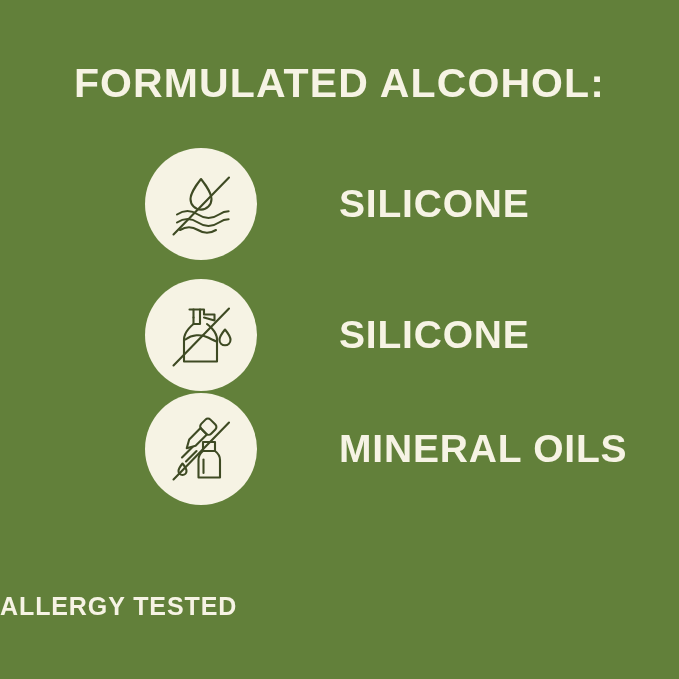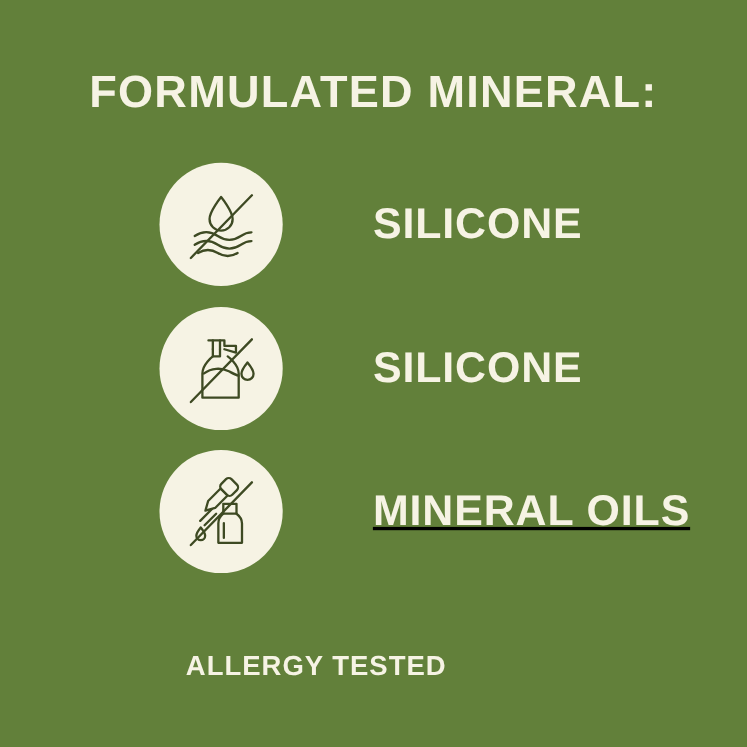--- a/index.html
+++ b/index.html
@@ -35,21 +35,21 @@
   .row {
     position: absolute;
     left: 0;
     width: 679px;
     height: 112px;
     display: flex;
     align-items: center;
   }
   .row-0 { top: 148px; }
   .row-1 { top: 279px; }
-  .row-2 { top: 409px; text-decoration: underline; }
+  .row-2 { top: 393px; }
 
   .badge {
     position: relative;
     margin-left: 145px;
     width: 112px;
     height: 112px;
     border-radius: 50%;
     background: #f6f3e4;
     flex: 0 0 auto;
     display: flex;
@@ -68,34 +68,34 @@
     letter-spacing: 0.8px;
     white-space: nowrap;
   }
 
   
   .footer {
     position: absolute;
     left: 0;
     top: 592px;
     width: 575px;
-    text-align: center;
+    text-align: left;
     color: #f6f3e4;
     font-size: 25px;
     font-weight: bold;
     letter-spacing: 0.9px;
     white-space: nowrap;
   }
 </style>
 </head>
 <body>
 
 <div id="canvas">
 
-  <div class="heading">FORMULATED MINERAL:</div>
+  <div class="heading">FORMULATED ALCOHOL:</div>
 
   <div class="row row-0">
     <div class="badge">
       <span>
         <svg width="84" height="84" viewBox="0 0 84 84" fill="none" stroke="#3E4A23" stroke-width="2.1" stroke-linecap="round" stroke-linejoin="round">
 
           <path d="M42 17 C42 17 31.5 30 31.5 37 C31.5 43 36.2 47.6 42 47.6 C47.8 47.6 52.5 43 52.5 37 C52.5 30 42 17 42 17 Z"></path>
 
           <path d="M18 52.5 C25 47.8 32 47.8 39 52.5 C46 57.2 53 57.2 60 52.5 C63.2 50.3 66.4 49.2 69.6 49.2"></path>
           <path d="M18 60.5 C25 55.8 32 55.8 39 60.5 C46 65.2 53 65.2 60 60.5 C63.2 58.3 66.4 57.2 69.6 57.2"></path>

